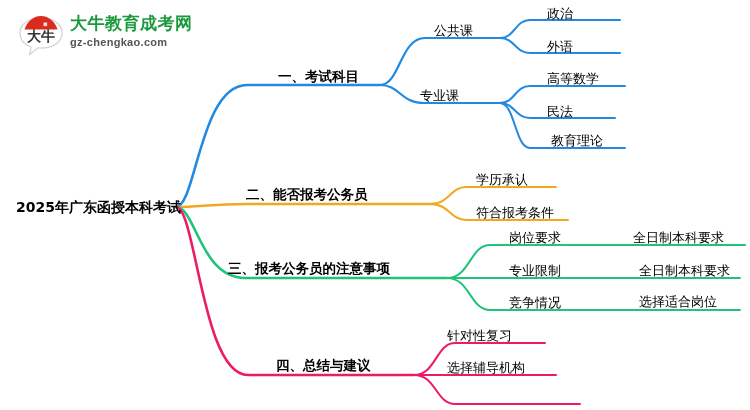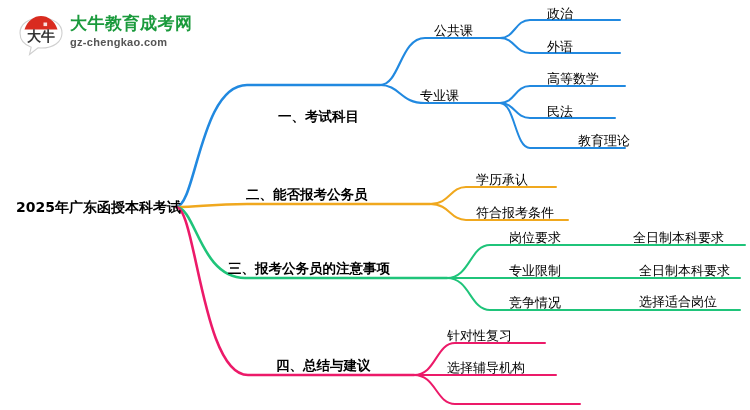--- a/index.html
+++ b/index.html
@@ -174,28 +174,28 @@
         <path d="M414,375 C436,375 436,375 455,375 L556,375" stroke-width="2"></path>
 
         <path d="M414,375 C436,375 436,404 455,404 L580,404" stroke-width="2"></path>
       </g>
 
     </g>
   </svg>
 
   <div class="node root-node" style="left:8px; top:200px;">2025年广东函授本科考试</div>
 
-  <div class="node lvl1-node" style="left:278px; top:70px;margin-top:40px;">一、考试科目</div>
+  <div class="node lvl1-node" style="left:278px; top:70px;">一、考试科目</div>
   <div class="node lvl2-node" style="left:434px; top:24px;">公共课</div>
   <div class="node lvl2-node" style="left:420px; top:89px;">专业课</div>
   <div class="node lvl3-node" style="left:547px; top:7px;">政治</div>
   <div class="node lvl3-node" style="left:547px; top:40px;">外语</div>
   <div class="node lvl3-node" style="left:547px; top:72px;">高等数学</div>
   <div class="node lvl3-node" style="left:547px; top:105px;">民法</div>
-  <div class="node lvl3-node" style="left:578px; top:134px;">教育理论</div>
+  <div class="node lvl3-node" style="left:551px; top:134px;">教育理论</div>
 
   <div class="node lvl1-node" style="left:246px; top:188px;">二、能否报考公务员</div>
   <div class="node lvl2-node" style="left:476px; top:173px;">学历承认</div>
   <div class="node lvl2-node" style="left:476px; top:206px;">符合报考条件</div>
 
   <div class="node lvl1-node" style="left:228px; top:262px;">三、报考公务员的注意事项</div>
   <div class="node lvl2-node" style="left:509px; top:231px;">岗位要求</div>
   <div class="node lvl2-node" style="left:509px; top:264px;">专业限制</div>
   <div class="node lvl2-node" style="left:509px; top:296px;">竞争情况</div>
   <div class="node lvl3-node" style="left:633px; top:231px;">全日制本科要求</div>

